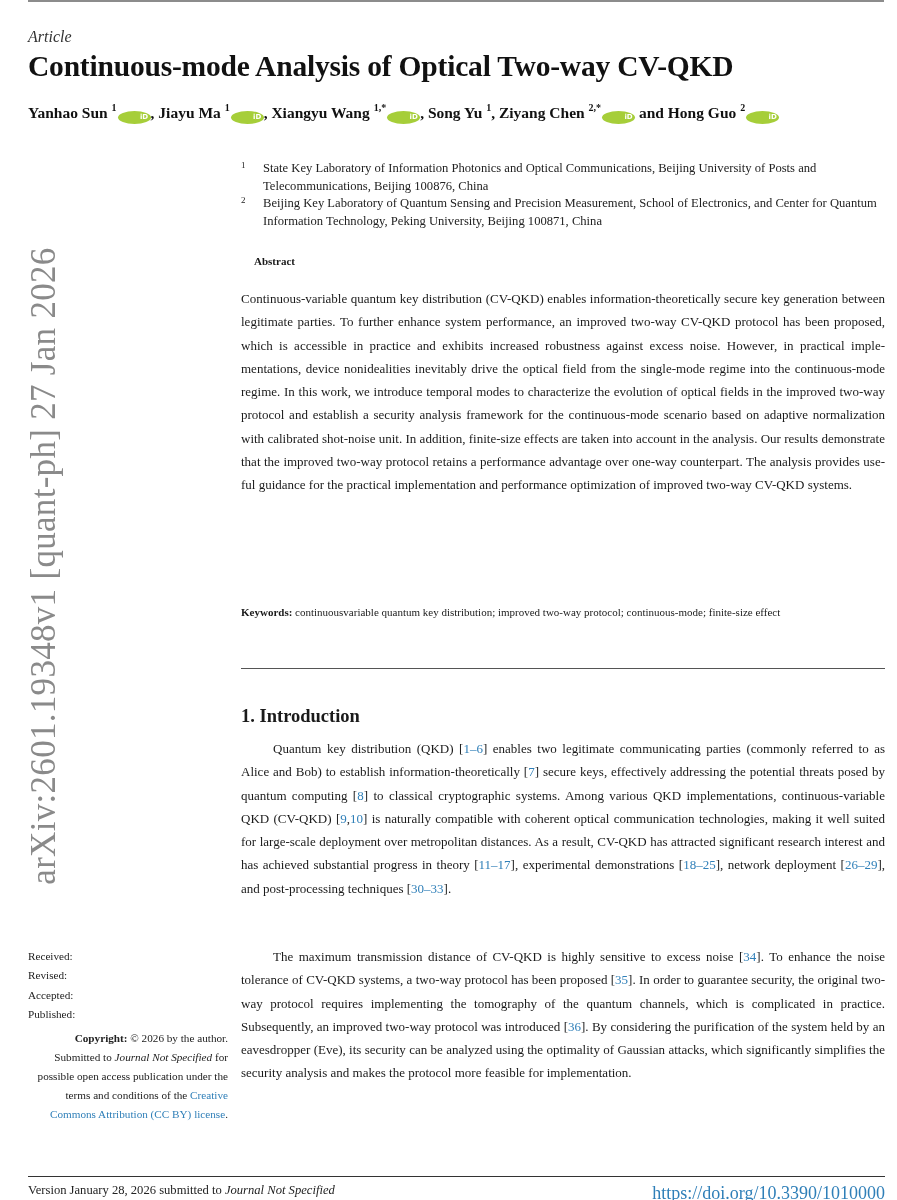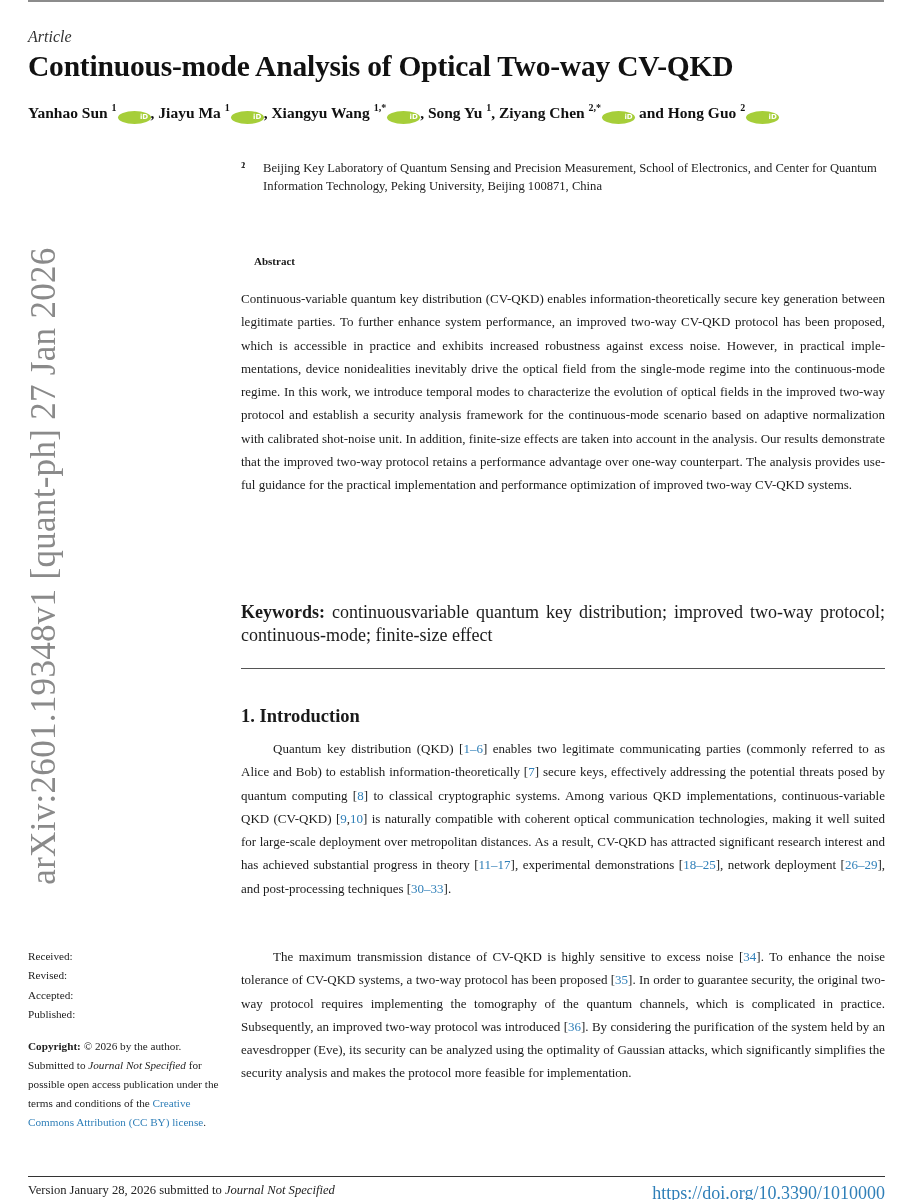--- a/index.html
+++ b/index.html
@@ -108,21 +108,21 @@
     text-align: justify;
     hyphens: manual;
     color: #1a1a1a;
   }
   .abstract-text { top: 287px; }
   .keywords {
     position: absolute;
     left: 241px;
     top: 601px;
     width: 644px;
-    font-size: 18px;
+    font-size: 11px;
     line-height: 23.3px;
     text-align: justify;
   }
   .keywords .kw-label { font-weight: bold; }
   .mid-rule {
     position: absolute;
     left: 241px;
     top: 668px;
     width: 644px;
     height: 1px;
@@ -152,21 +152,21 @@
   }
   .sidebar-info {
     position: absolute;
     left: 28px;
     top: 947px;
     width: 200px;
     font-size: 11.2px;
     line-height: 19.4px;
     color: #222;
   }
-  .sidebar-info .copy { margin-top: 12px; line-height: 19.2px; }
+  .sidebar-info .copy { margin-top: 4px; line-height: 19.2px; text-align: right; }
   .sidebar-info .bold { font-weight: bold; }
   .sidebar-info .ital { font-style: italic; }
   .sidebar-info .link { color: #2f7fb8; }
   .bottom-rule {
     position: absolute;
     left: 28px;
     top: 1176px;
     width: 857px;
     height: 1px;
     background: #333;
@@ -193,20 +193,21 @@
 <div class="top-rule"></div>
 
 <div class="article-label">Article</div>
 <h1 class="title" style="margin:0;">Continuous-mode Analysis of Optical Two-way CV-QKD</h1>
 
 <div class="authors" id="authors"><span>Yanhao Sun </span><sup>1</sup><span class="orcid">iD</span><span>, </span><span>Jiayu Ma </span><sup>1</sup><span class="orcid">iD</span><span>, </span><span>Xiangyu Wang </span><sup>1,*</sup><span class="orcid">iD</span><span>, </span><span>Song Yu </span><sup>1</sup><span>, </span><span>Ziyang Chen </span><sup>2,*</sup><span class="orcid">iD</span><span> and </span><span>Hong Guo </span><sup>2</sup><span class="orcid">iD</span></div>
 
 <div class="affiliations">
   <div class="aff">
     <span class="num">1</span>
+    <span>State Key Laboratory of Information Photonics and Optical Communications, Beijing University of Posts and Telecommunications, Beijing 100876, China</span>
   </div>
   <div class="aff">
     <span class="num">2</span>
     <span>Beijing Key Laboratory of Quantum Sensing and Precision Measurement, School of Electronics, and Center for Quantum Information Technology, Peking University, Beijing 100871, China</span>
   </div>
 </div>
 
 <div class="abstract-heading">Abstract</div>
 <div class="body-text abstract-text">Continuous-variable quantum key distribution (CV-QKD) enables information-theoretically secure key generation between legitimate parties. To further enhance system performance, an improved two-way CV-QKD protocol has been proposed, which is accessible in prac­tice and exhibits increased robustness against excess noise.  However, in practical imple­mentations, device nonidealities inevitably drive the optical field from the single-mode regime into the continuous-mode regime.  In this work, we introduce temporal modes to characterize the evolution of optical fields in the improved two-way protocol and estab­lish a security analysis framework for the continuous-mode scenario based on adaptive normalization with calibrated shot-noise unit. In addition, finite-size effects are taken into account in the analysis.  Our results demonstrate that the improved two-way protocol retains a performance advantage over one-way counterpart.  The analysis provides use­ful guidance for the practical implementation and performance optimization of improved two-way CV-QKD systems.</div>
 

